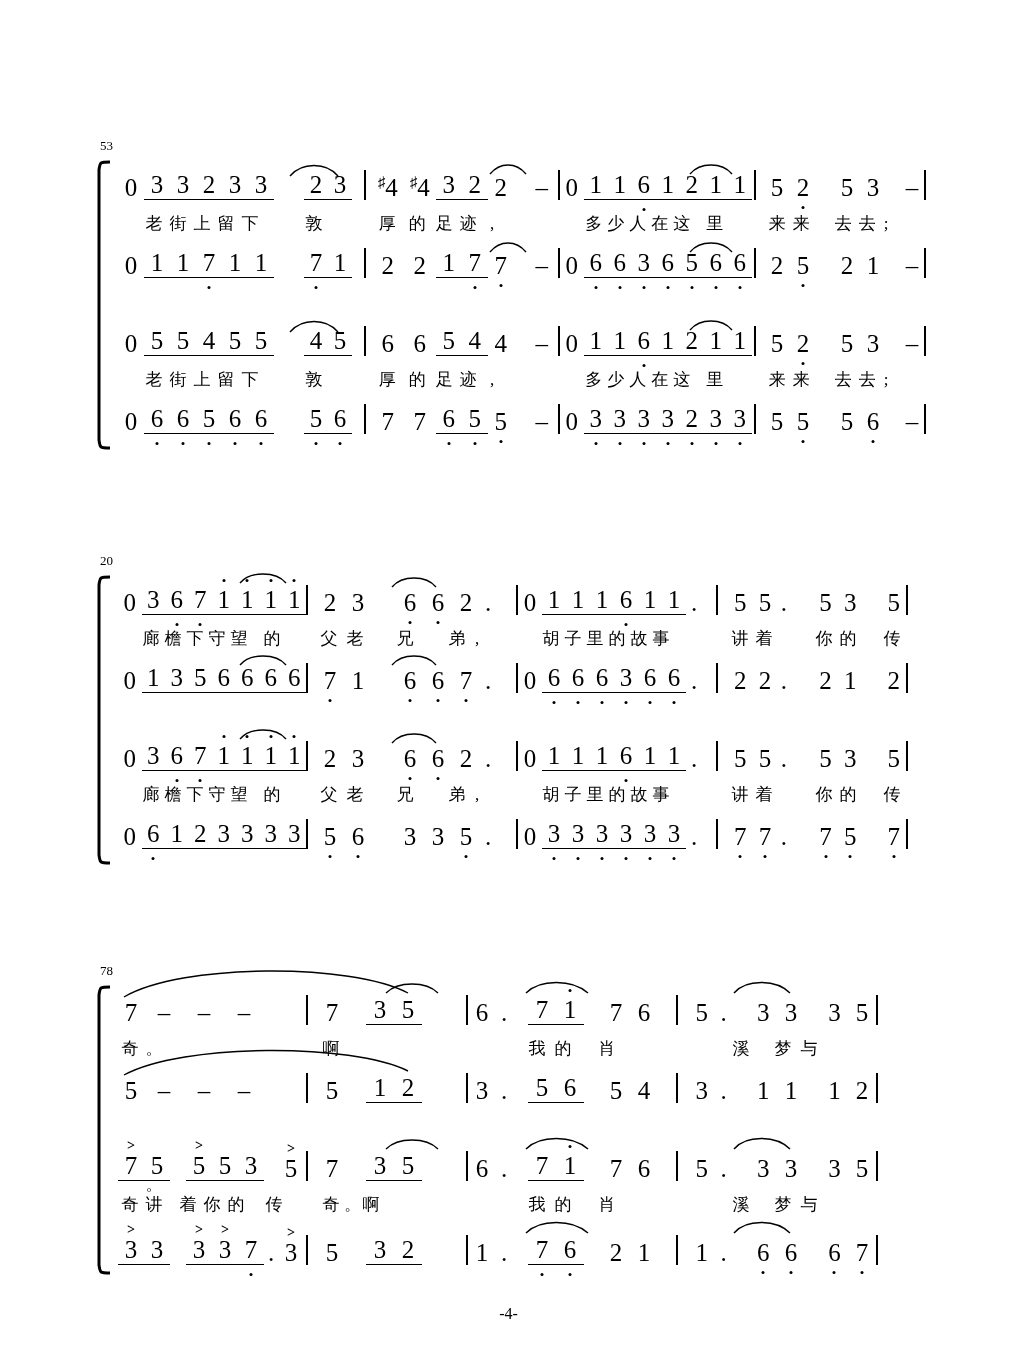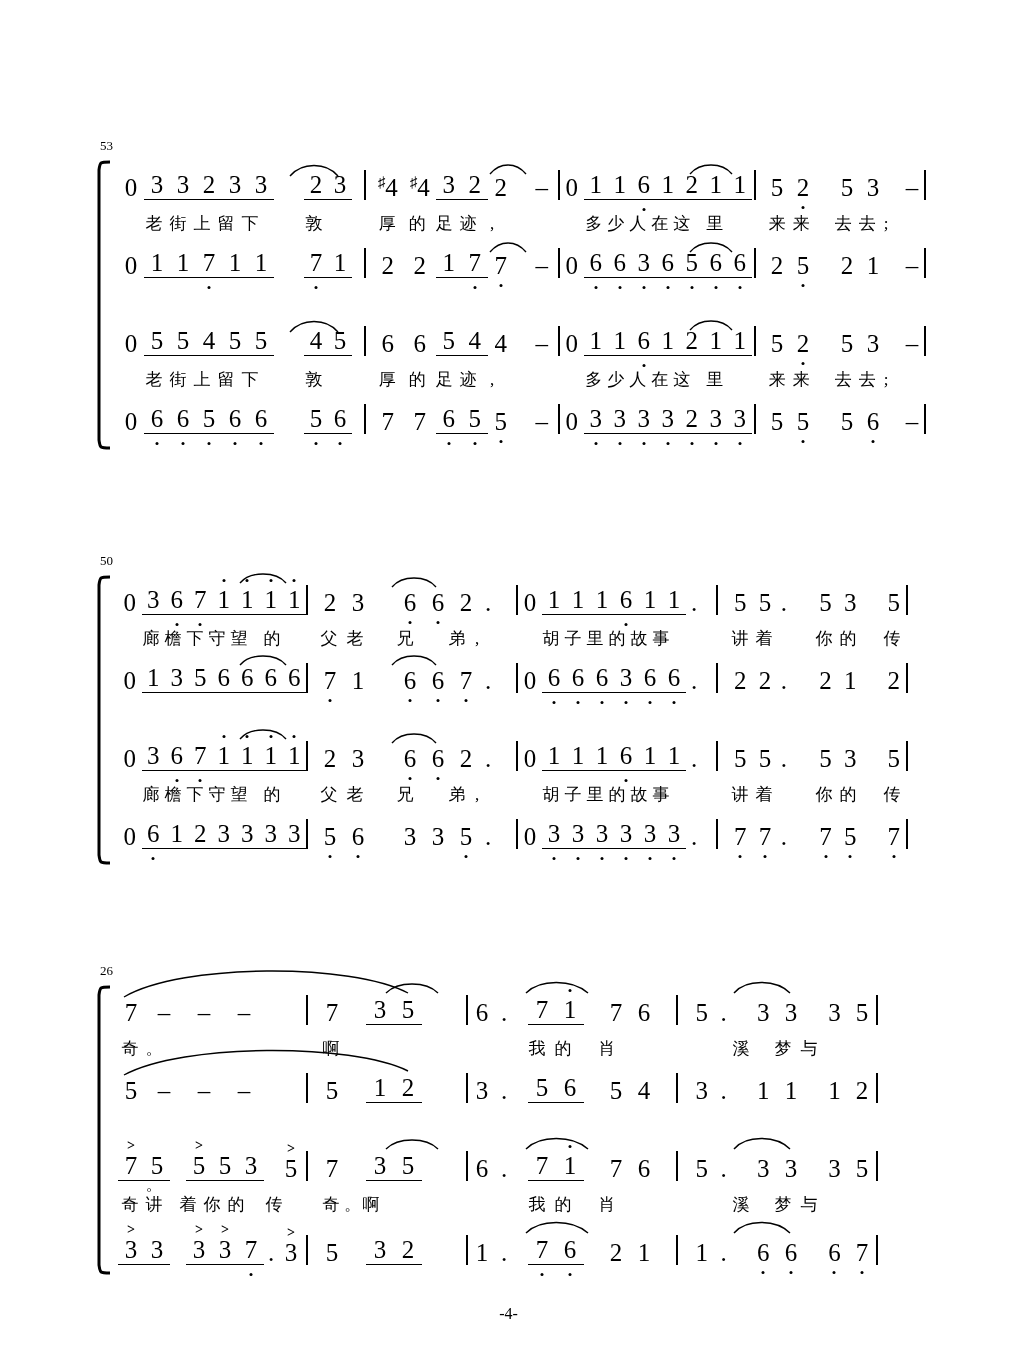--- a/index.html
+++ b/index.html
@@ -451,21 +451,21 @@
           <span class="note dotlow" style="width:24px;">6</span>
           <span class="spacer" style="width:14px;"></span>
           <span class="note dashnote" style="width:22px;">–</span>
         </div>
       </div>
 
     </div>
   </div>
 
   <div class="system" style="top:575px; height:300px;">
-    <div class="sys-num">50</div>
+    <div class="sys-num">20</div>
     <div class="brace">
       <svg width="16" height="290" viewBox="0 0 16 290">
         <path d="M14 2 C 4 2, 4 2, 3 10 L3 280 C4 288, 4 288, 14 288" fill="none" stroke="#000" stroke-width="3"></path>
       </svg>
     </div>
 
     <div class="staff-rows">
 
       <div class="mline">
         <div class="measure" style="width:190px;">
@@ -740,21 +740,21 @@
           <span class="note dotlow" style="width:24px;">5</span>
           <span class="spacer" style="width:20px;"></span>
           <span class="note dotlow" style="width:24px;">7</span>
         </div>
       </div>
 
     </div>
   </div>
 
   <div class="system" style="top:985px; height:300px;">
-    <div class="sys-num">26</div>
+    <div class="sys-num">78</div>
     <div class="brace">
       <svg width="16" height="290" viewBox="0 0 16 290">
         <path d="M14 2 C 4 2, 4 2, 3 10 L3 280 C4 288, 4 288, 14 288" fill="none" stroke="#000" stroke-width="3"></path>
       </svg>
     </div>
 
     <div class="staff-rows">
 
       <div class="mline">
         <div class="measure" style="width:190px;">

